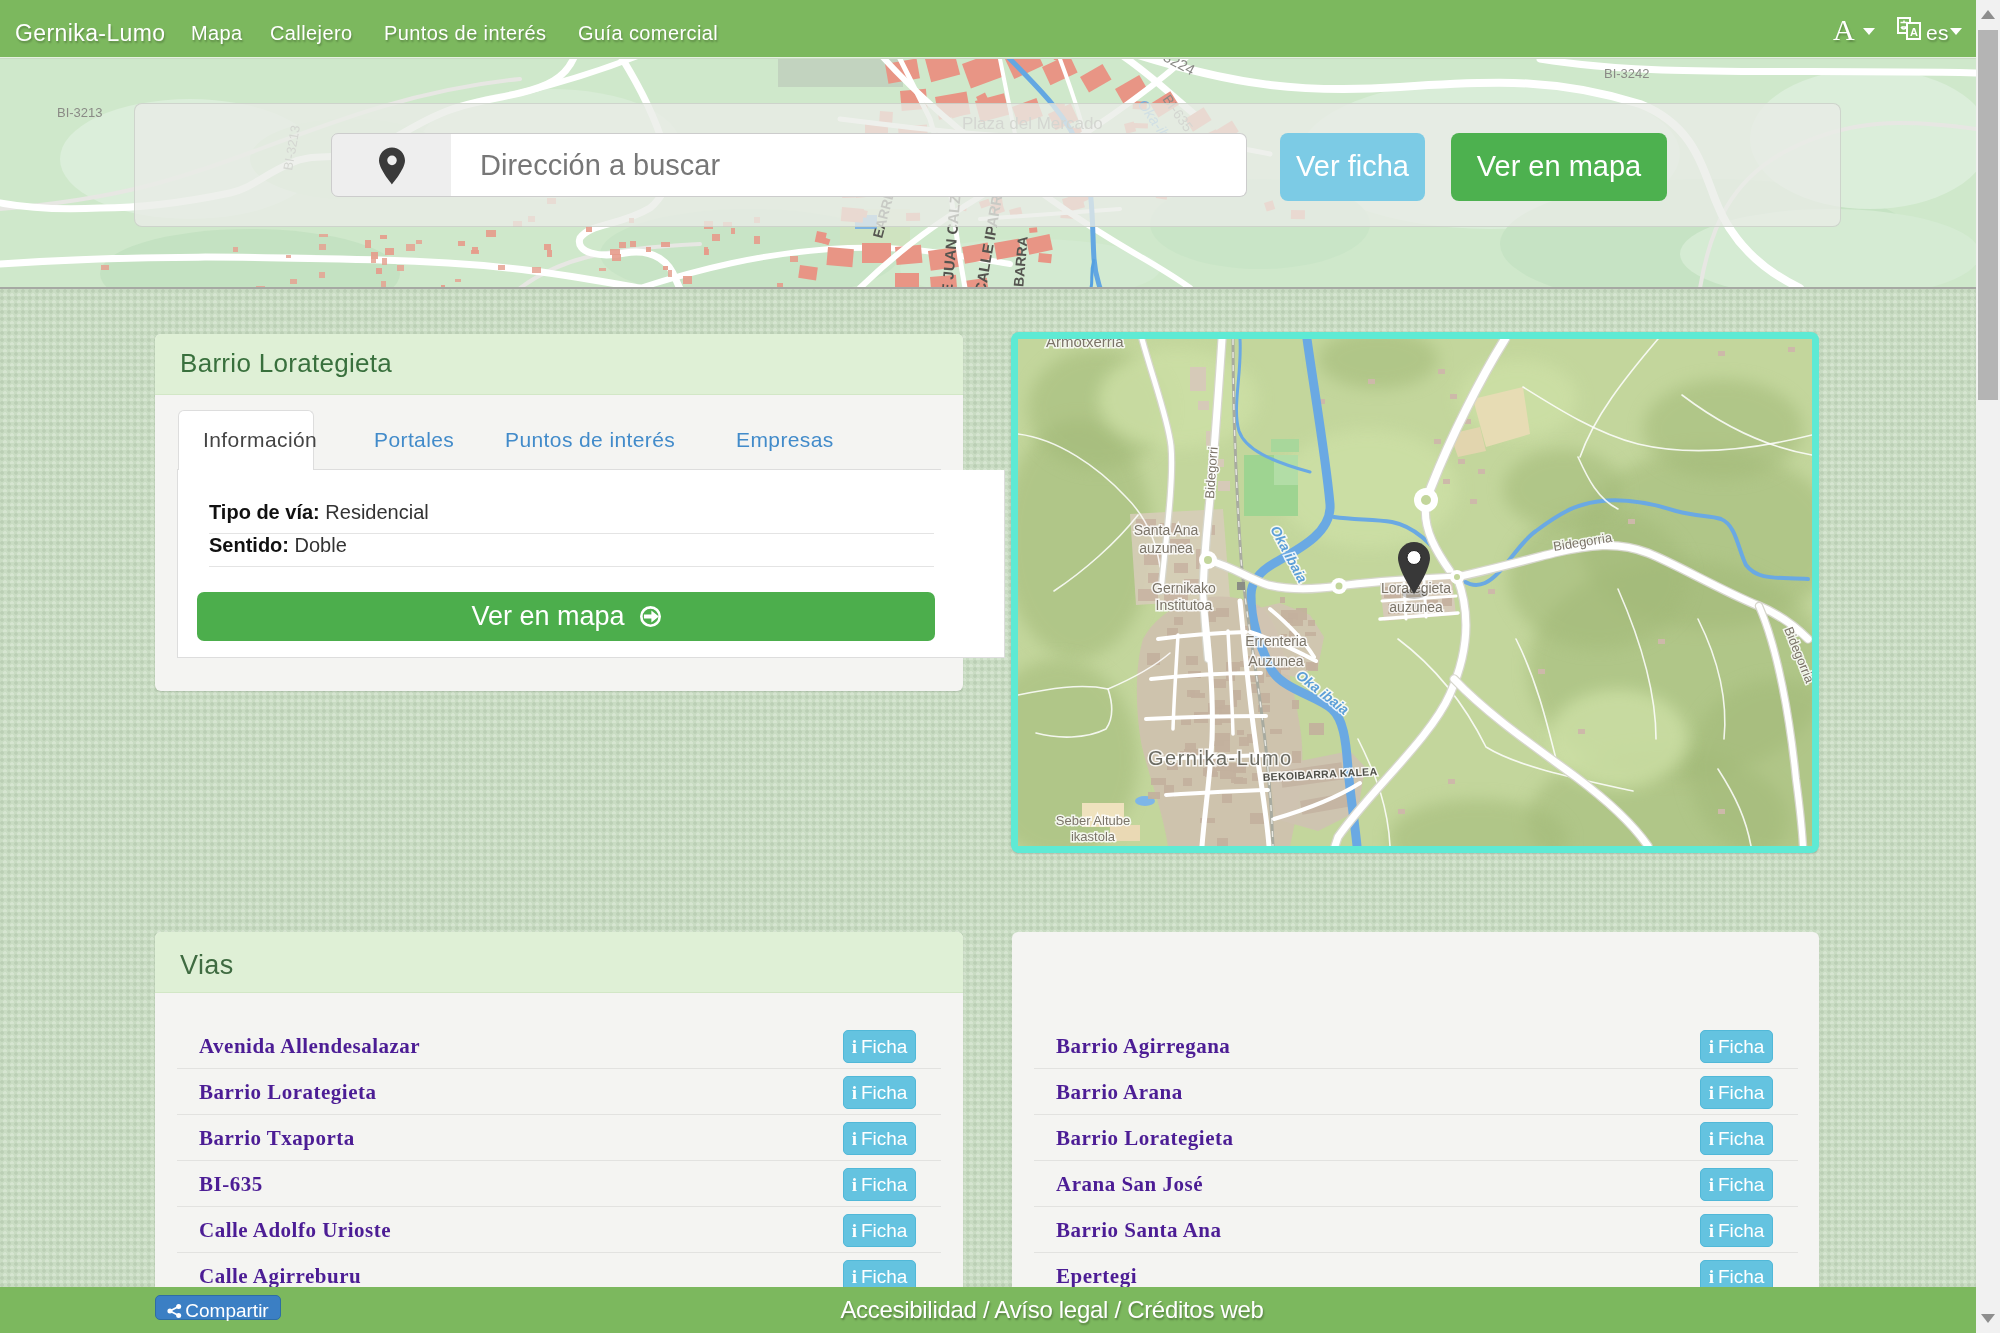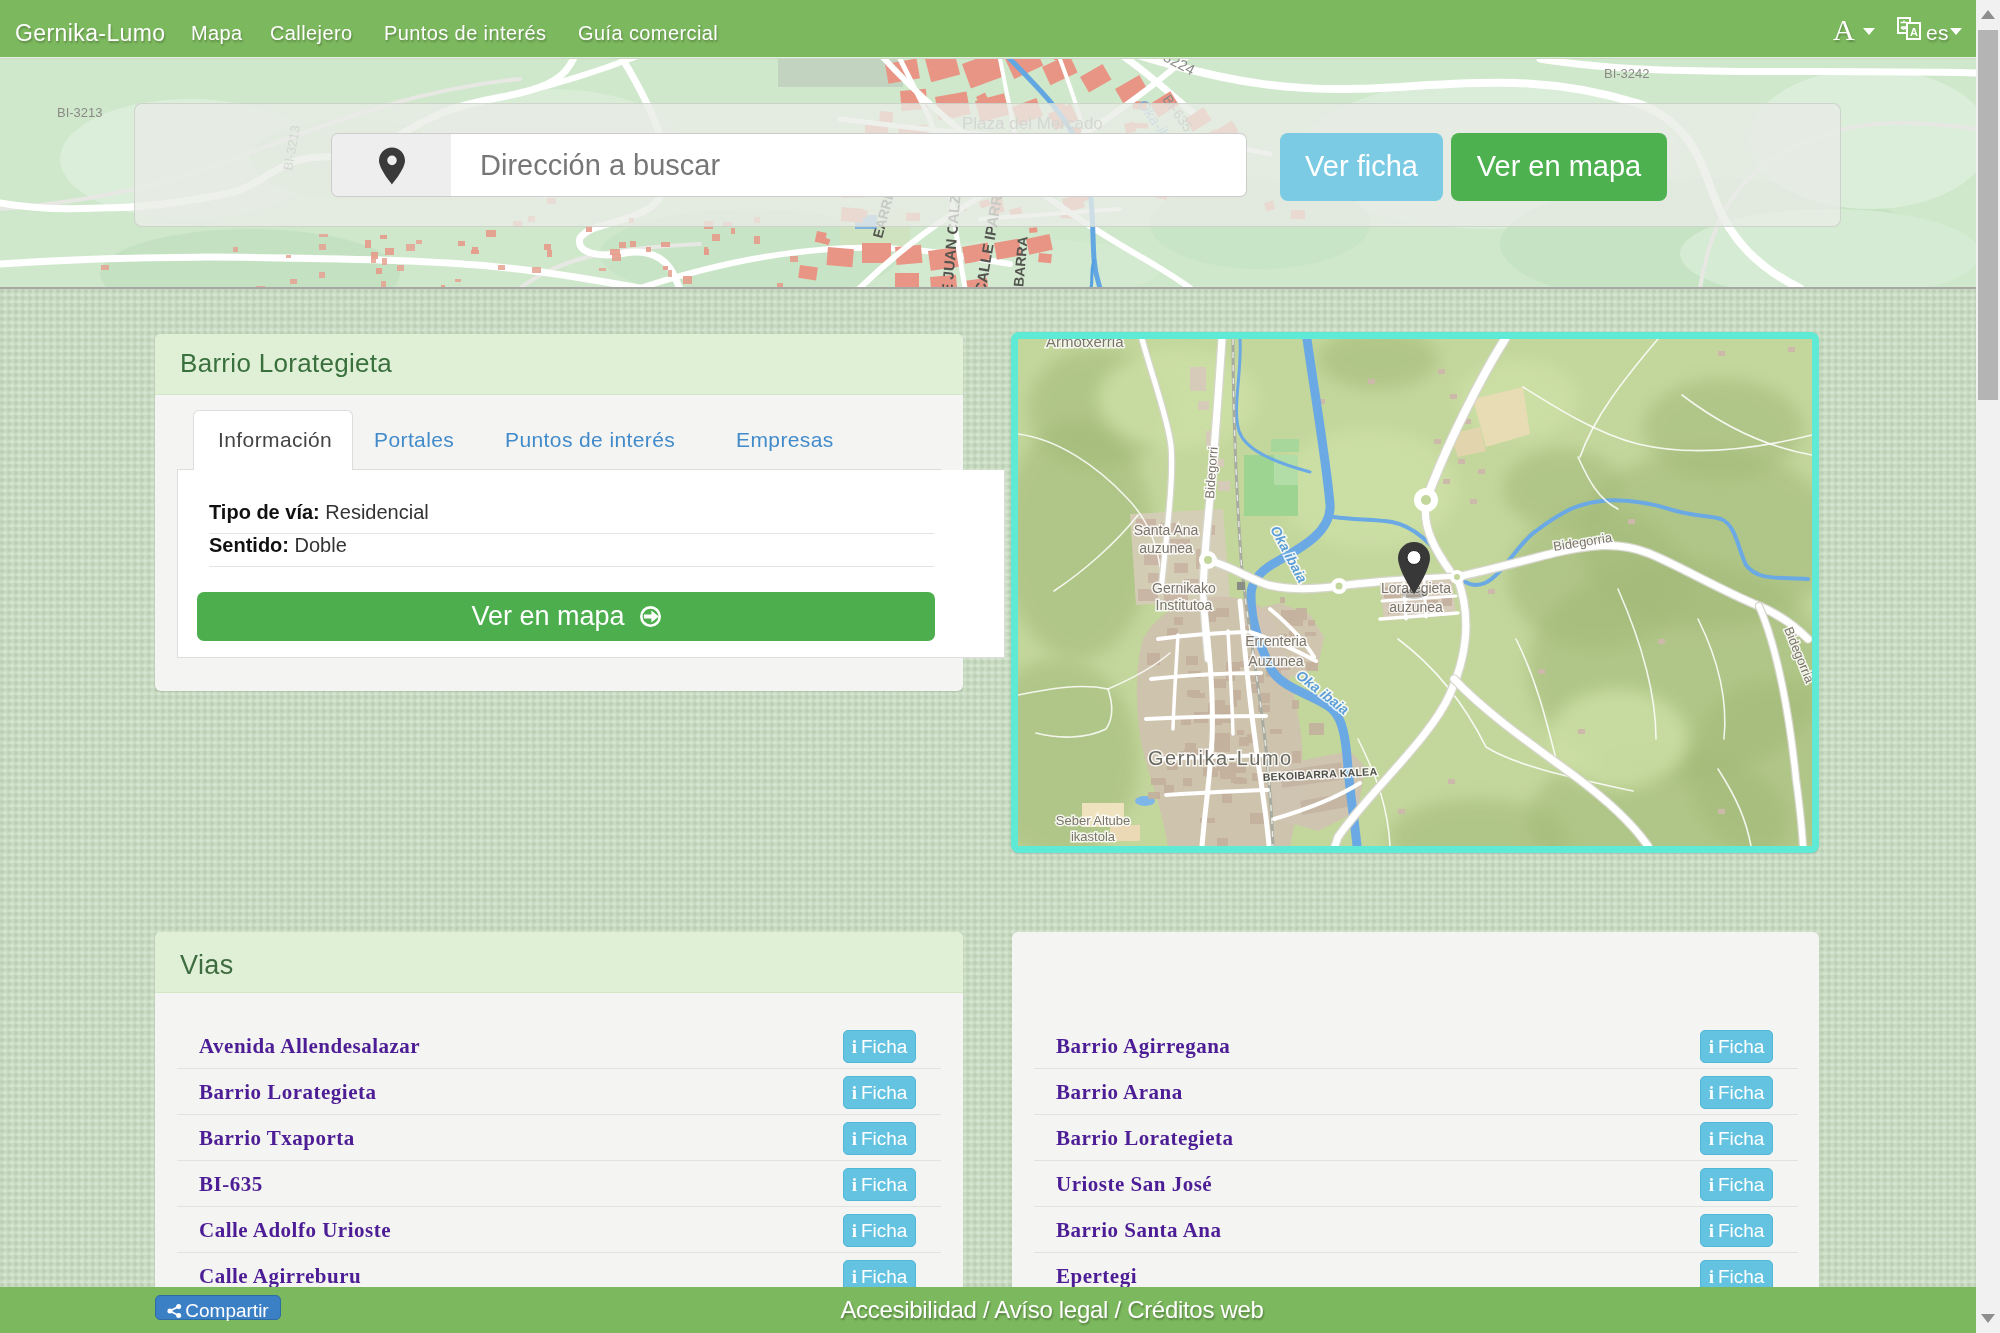--- a/index.html
+++ b/index.html
@@ -12,40 +12,40 @@
 #navbar { position:absolute; left:0; top:0; width:2000px; height:58px; background:#7cb85e; border-bottom:1px solid rgba(255,255,255,.8); }
 #navbar .item { position:absolute; top:22px; color:#fff; font-size:20px; letter-spacing:0.4px; text-shadow:1px 2px 2px rgba(0,0,0,.25); white-space:nowrap; }
 
 
 #hdr { position:absolute; left:0; top:59px; width:1976px; height:229px; overflow:hidden; }
 #hdrline { position:absolute; left:0; top:287px; width:1976px; height:2px; background:#a6a9a3; }
 #overlay { position:absolute; left:134px; top:103px; width:1707px; height:124px; background:rgba(233,236,231,.78); border-radius:8px; border:1px solid rgba(190,195,188,.6); }
 #addon { position:absolute; left:331px; top:133px; width:121px; height:64px; background:#eee; border:1px solid #ccc; border-radius:7px 0 0 7px; }
 #input { position:absolute; left:451px; top:133px; width:796px; height:64px; background:#fff; border:1px solid #ccc; border-left:none; border-radius:0 7px 7px 0; color:#777; font-size:29px; line-height:62px; padding-left:29px; }
 .hbtn { position:absolute; top:133px; height:68px; border-radius:8px; color:#fff; font-size:29px; text-align:center; }
-#btnficha { left:1280px; width:163px; background:#7ccbe5; line-height:66px; }
+#btnficha { left:1280px; width:145px; background:#7ccbe5; line-height:66px; }
 #btnmapa  { left:1451px; width:216px; background:#4db14f; line-height:66px; }
 
 
 #main { position:absolute; left:0; top:289px; width:2000px; height:998px;
   background-color:#c9dcc3;
   background-image:radial-gradient(circle at 2px 2px, #bbcfb5 1.5px, rgba(0,0,0,0) 2.2px),
                    radial-gradient(circle at 5px 6px, #d6e5d1 1.5px, rgba(0,0,0,0) 2.2px);
   background-size:7px 7px; }
 
 
 .panel { position:absolute; background:#f4f4f2; border-radius:6px; box-shadow:0 1px 2px rgba(0,0,0,.12); }
 .phead { position:absolute; left:0; top:0; width:100%; height:61px; background:#dff0d6; border-bottom:1px solid #d2e7c6; border-radius:6px 6px 0 0; }
 .phead .ttl { position:absolute; left:25px; top:14px; font-size:26px; letter-spacing:0.4px; }
 
 
 #p1 { left:155px; top:334px; width:808px; height:357px; }
 #p1 .ttl { color:#39703d; letter-spacing:0.3px; }
 #tabbar { position:absolute; left:22px; top:76px; width:764px; height:60px; border-bottom:1px solid #ddd; }
-#tab-active { position:absolute; left:1px; top:0px; width:160px; height:61px; background:#fff; border:1px solid #ddd; border-bottom:1px solid #fff; border-radius:6px 6px 0 0; color:#444; font-size:21px; letter-spacing:0.4px; line-height:58px; padding-left:24px;margin-left:15px; }
+#tab-active { position:absolute; left:1px; top:0px; width:136px; height:61px; background:#fff; border:1px solid #ddd; border-bottom:1px solid #fff; border-radius:6px 6px 0 0; color:#444; font-size:21px; letter-spacing:0.4px; line-height:58px; padding-left:24px; }
 .tab { position:absolute; top:0; color:#428bca; font-size:21px; letter-spacing:0.4px; line-height:60px; }
 #tabcontent { position:absolute; left:22px; top:136px; width:828px; height:188px; background:#fff; border:1px solid #ddd; border-top:none; }
 .frow { position:absolute; left:31px; width:725px; font-size:20px; color:#333; border-bottom:1px solid #e4e4e4; height:33px; }
 .frow b { color:#111; }
 #vermapa { position:absolute; left:19px; top:122px; width:738px; height:49px; background:#4cae4c; border-radius:7px; color:#fff; font-size:27px; text-align:center; line-height:48px; }
 
 
 #mapimg { position:absolute; left:1011px; top:332px; width:808px; height:521px; background:#5eead4; border-radius:8px; box-shadow:0 1px 2px rgba(0,0,0,.15); }
 #mapimg svg { position:absolute; left:7px; top:7px; }
 
@@ -674,21 +674,21 @@
         <span class="nm">Barrio Arana</span>
         <span class="ficha"><b>i</b>Ficha</span>
         <span class="div"></span>
       </div>
     <div class="lrow" style="top:183px">
         <span class="nm">Barrio Lorategieta</span>
         <span class="ficha"><b>i</b>Ficha</span>
         <span class="div"></span>
       </div>
     <div class="lrow" style="top:229px">
-        <span class="nm">Urioste San José</span>
+        <span class="nm">Arana San José</span>
         <span class="ficha"><b>i</b>Ficha</span>
         <span class="div"></span>
       </div>
     <div class="lrow" style="top:275px">
         <span class="nm">Barrio Santa Ana</span>
         <span class="ficha"><b>i</b>Ficha</span>
         <span class="div"></span>
       </div>
     <div class="lrow" style="top:321px">
         <span class="nm">Epertegi</span>

